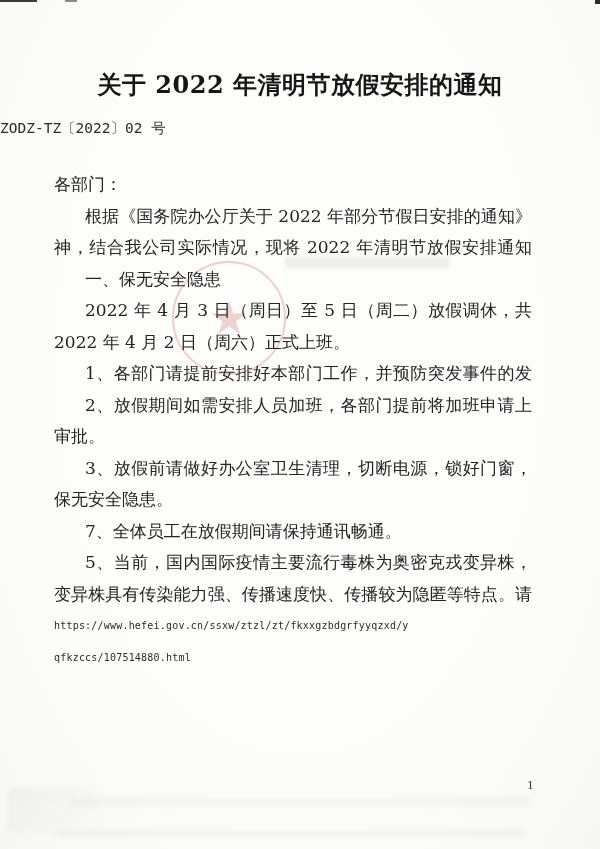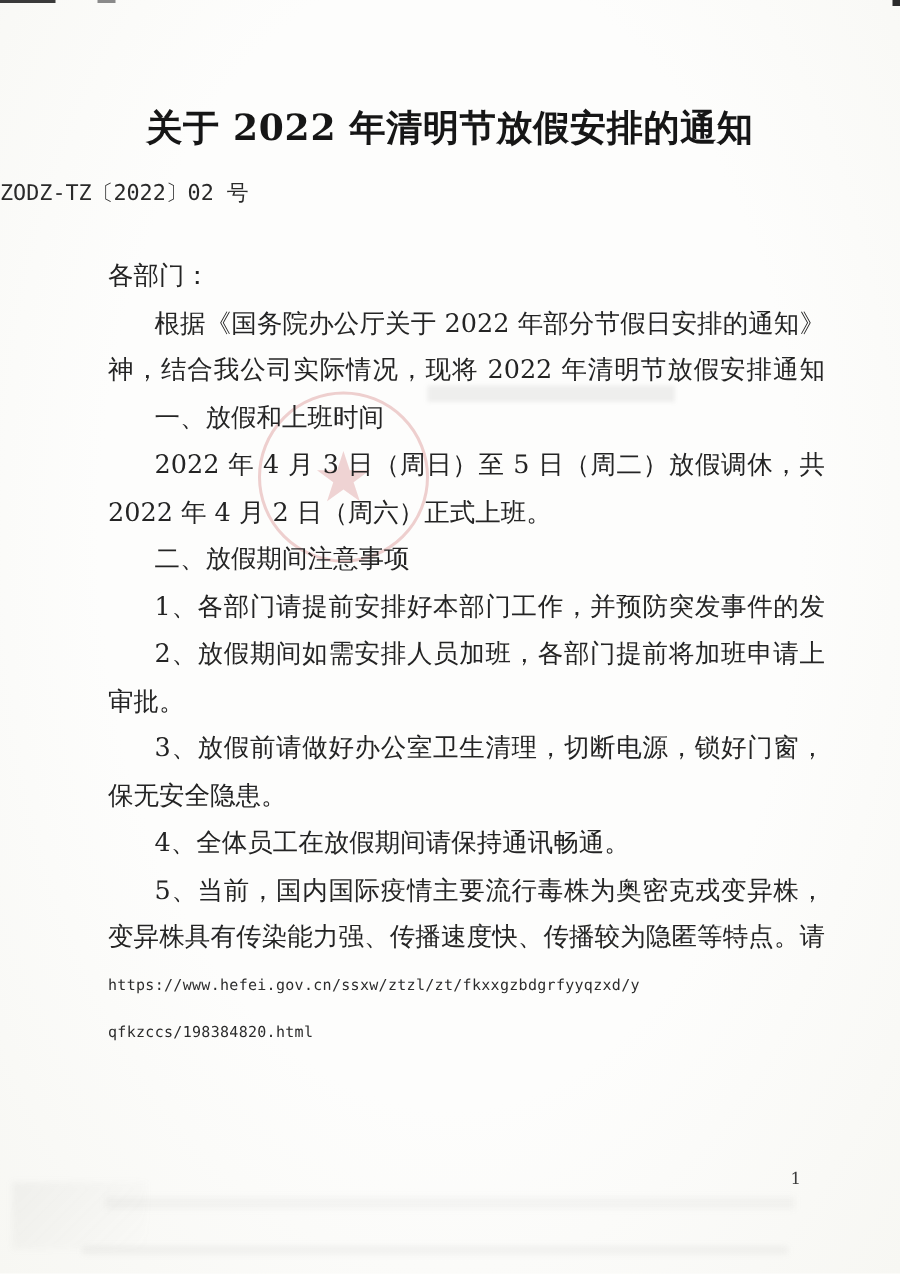--- a/index.html
+++ b/index.html
@@ -27,21 +27,21 @@
   
   .docnum {
     position: absolute; top: 119px; left: 0; width: 600px;
     text-align: left;
     font-family: "DejaVu Sans Mono", "Liberation Mono", monospace;
     font-size: 14.5px;
     color: #2a2a2a;
   }
   
   .body-text {
-    position: absolute; left: 72px; top: 169px; width: 478px;
+    position: absolute; left: 54px; top: 169px; width: 478px;
     font-size: 17px;
     line-height: 31.5px;
     color: #242424;
   }
   .line { height: 31.5px; overflow: hidden; }
   .line.indent { padding-left: 31px; }
   .line.fill { text-align: justify; text-align-last: justify; text-justify: inter-character; }
   .line.mono {
     font-family: "DejaVu Sans Mono", "Liberation Mono", monospace;
     font-size: 10px;
@@ -123,31 +123,30 @@
 
   <div class="seal">
     <span class="seal-star">★</span>
   </div>
 
   <div class="body-text">
 
   <div class="line">各部门：</div>
       <div class="line indent fill">根据《国务院办公厅关于 2022 年部分节假日安排的通知》精</div>
       <div class="line fill">神，结合我公司实际情况，现将 2022 年清明节放假安排通知如下：</div>
-      <div class="line indent">一、放假和上班时间</div>
+      <div class="line indent">一、保无安全隐患</div>
       <div class="line indent fill">2022 年 4 月 3 日（周日）至 5 日（周二）放假调休，共 3 天。</div>
       <div class="line">2022 年 4 月 2 日（周六）正式上班。</div>
-      <div class="line indent">二、放假期间注意事项</div>
       <div class="line indent fill">1、各部门请提前安排好本部门工作，并预防突发事件的发生。</div>
       <div class="line indent fill">2、放假期间如需安排人员加班，各部门提前将加班申请上报</div>
       <div class="line">审批。</div>
       <div class="line indent fill">3、放假前请做好办公室卫生清理，切断电源，锁好门窗，确</div>
       <div class="line">保无安全隐患。</div>
-      <div class="line indent">4、全体员工在放假期间请保持通讯畅通。</div>
+      <div class="line indent">7、全体员工在放假期间请保持通讯畅通。</div>
       <div class="line indent fill">5、当前，国内国际疫情主要流行毒株为奥密克戎变异株，该</div>
       <div class="line fill">变异株具有传染能力强、传播速度快、传播较为隐匿等特点。请您</div>
       <div class="line mono">https://www.hefei.gov.cn/ssxw/ztzl/zt/fkxxgzbdgrfyyqzxd/y</div>
-      <div class="line mono">qfkzccs/198384820.html</div>
+      <div class="line mono">qfkzccs/107514880.html</div>
     </div>
 
   <div class="pagenum">1</div>
 
 </div>
 
 </body></html>

